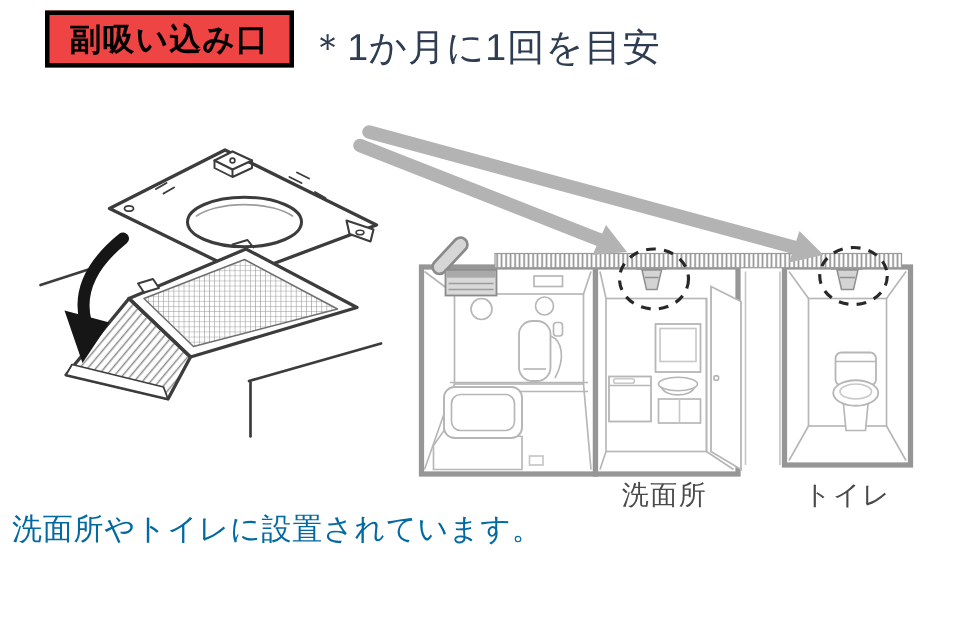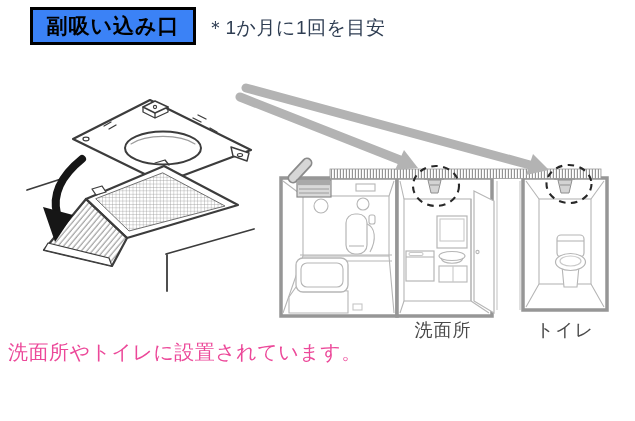--- a/index.html
+++ b/index.html
@@ -4,33 +4,33 @@
 <style>
   html,body{margin:0;padding:0;background:#ffffff;}
   .canvas{
     position:relative;width:635px;height:421px;background:#ffffff;overflow:hidden;
     font-family:"Liberation Sans","DejaVu Sans",sans-serif;
   }
   .abs{position:absolute;white-space:nowrap;}
   .title-box{
     left:30px;top:7px;width:160px;height:32px;
     border:3px solid #000000;display:flex;align-items:center;justify-content:center;
-    font-size:21px;font-weight:bold;color:#000000;letter-spacing:1px;background:#3b82f6;
+    font-size:21px;font-weight:bold;color:#000000;letter-spacing:1px;background:#ef4444;
   }
   .note{
-    left:206px;top:15px;font-size:19px;color:#2e3d52;letter-spacing:0.5px;
+    left:206px;top:15px;font-size:25px;color:#2e3d52;letter-spacing:0.5px;
   }
   .room-label{
     top:318px;font-size:18px;color:#4a4a4a;text-align:center;letter-spacing:1px;
   }
   .lbl-bath{left:313px;width:50px;}
   .lbl-wash{left:411px;width:64px;}
   .lbl-toilet{left:535px;width:60px;}
   .desc{
-    left:8px;font-size:20px;color:#ec4899;letter-spacing:0.5px;
+    left:8px;font-size:20px;color:#0369a1;letter-spacing:0.5px;
   }
   .desc-1{top:339px;}
   .desc-2{top:365px;}
   svg{position:absolute;left:0;top:0;}
 </style>
 </head>
 <body>
 
 <div class="canvas">
 

